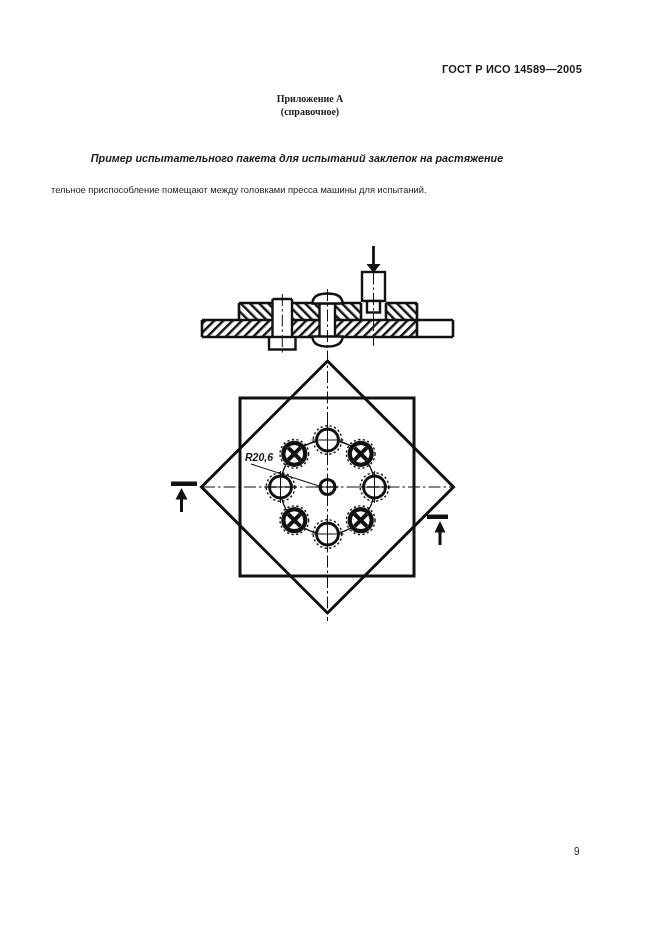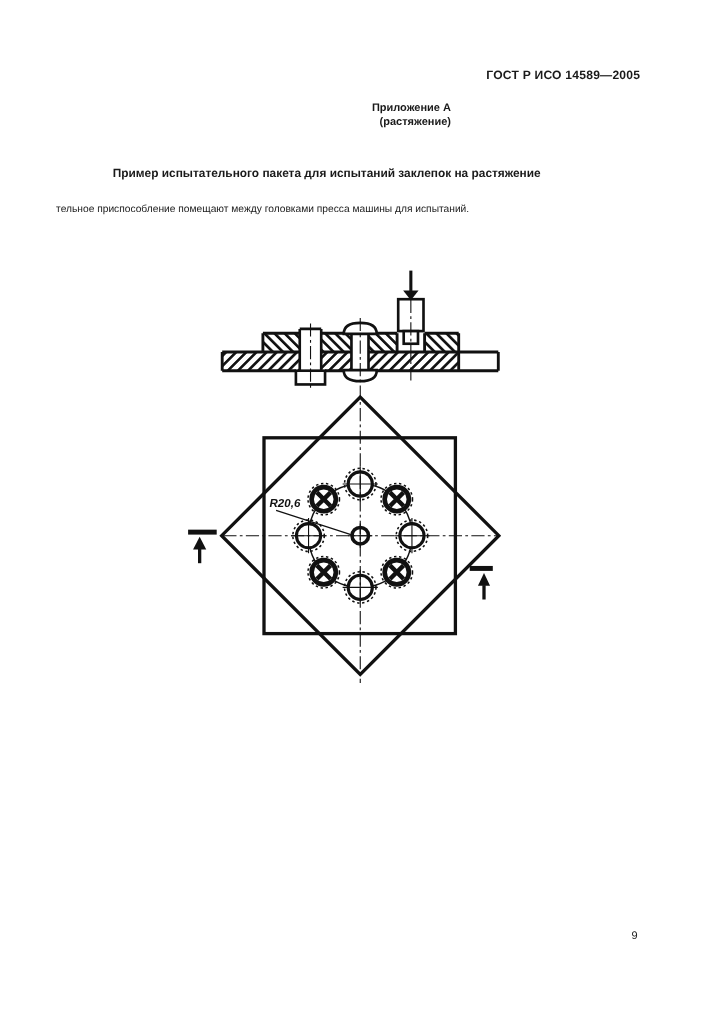--- a/index.html
+++ b/index.html
@@ -11,25 +11,25 @@
     color:#1a1a1a;
     overflow:hidden;
   }
   .abs{position:absolute;}
   #doc-code{
     top:63px; right:79px;
     font-size:11px; font-weight:bold; letter-spacing:0.2px;
   }
   #annex{
     top:92px; left:210px; width:200px;
-    text-align:right; font-size:10px; font-weight:bold; line-height:13px;
+    text-align:center; font-size:10px; font-weight:bold; line-height:13px;font-family:Liberation Serif, serif;
   }
   #main-title{
     top:152px; left:4px; width:586px;
-    text-align:center; font-size:10.8px; font-weight:bold;
+    text-align:center; font-size:10.8px; font-weight:bold;font-style:italic;
   }
   #body-text{
     top:184px; left:51px; width:533px;
     font-size:9.3px; line-height:12.4px;
   }
   .pline{display:block;}
   .just{text-align:justify; margin-bottom:-12.4px;}
   .just::after{content:""; display:inline-block; width:100%; height:0;}
   .indent{text-indent:20px;}
   #figure-caption{
@@ -47,21 +47,21 @@
 </style>
 </head>
 <body>
 
 <div id="page">
 
   <div id="doc-code" class="abs">ГОСТ Р ИСО 14589—2005</div>
 
   <div id="annex" class="abs">
     <div>Приложение А</div>
-    <div>(растяжение)</div>
+    <div>(справочное)</div>
   </div>
 
   <div id="main-title" class="abs">Пример испытательного пакета для испытаний заклепок на растяжение</div>
 
   <div id="body-text" class="abs">
     <div class="pline">тельное приспособление помещают между головками пресса машины для испытаний.</div>
   </div>
 
   <svg width="661" height="936" viewBox="0 0 661 936">
     <defs>

